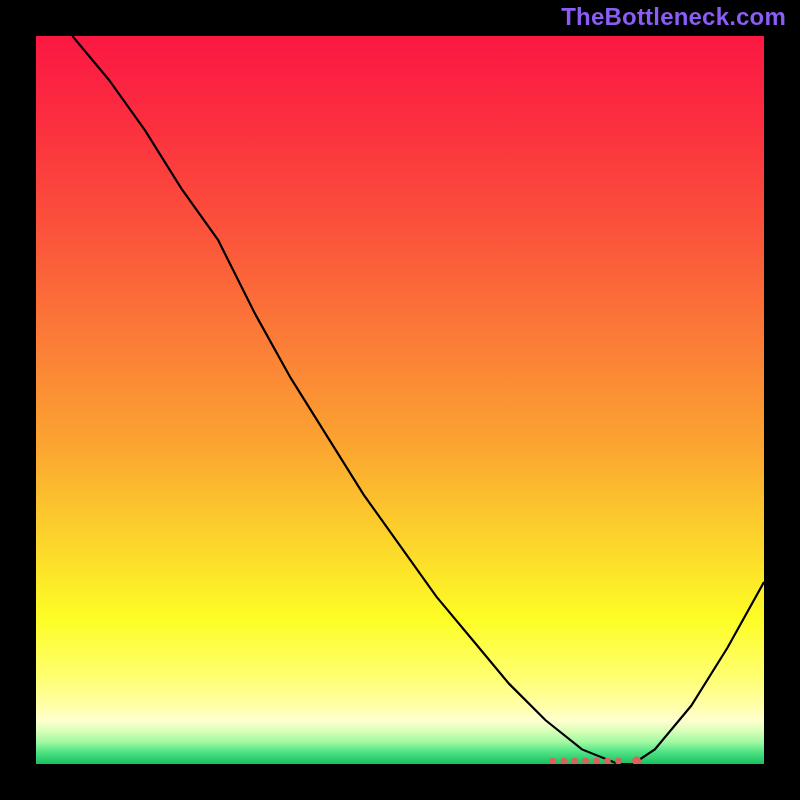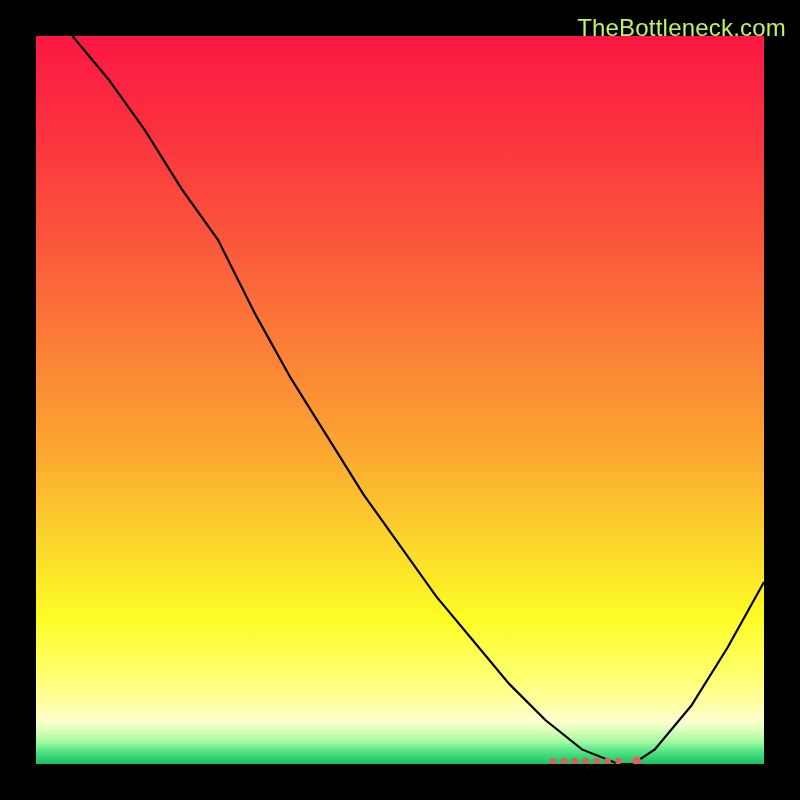--- a/index.html
+++ b/index.html
@@ -11,25 +11,25 @@
     overflow: hidden;
     font-family: Arial, Helvetica, sans-serif;
   }
   .container {
     position: relative;
     width: 800px;
     height: 800px;
   }
   .watermark {
     position: absolute;
-    top: 14px;
+    top: 3px;
     right: 14px;
-    color: #bef264;
+    color: #8b5cf6;
     font-size: 24px;
-    font-weight: 400;
+    font-weight: 700;
     letter-spacing: 0.2px;
     z-index: 10;
   }
   .plot-area {
     position: absolute;
     left: 36px;
     top: 36px;
     width: 728px;
     height: 728px;
     overflow: hidden;

